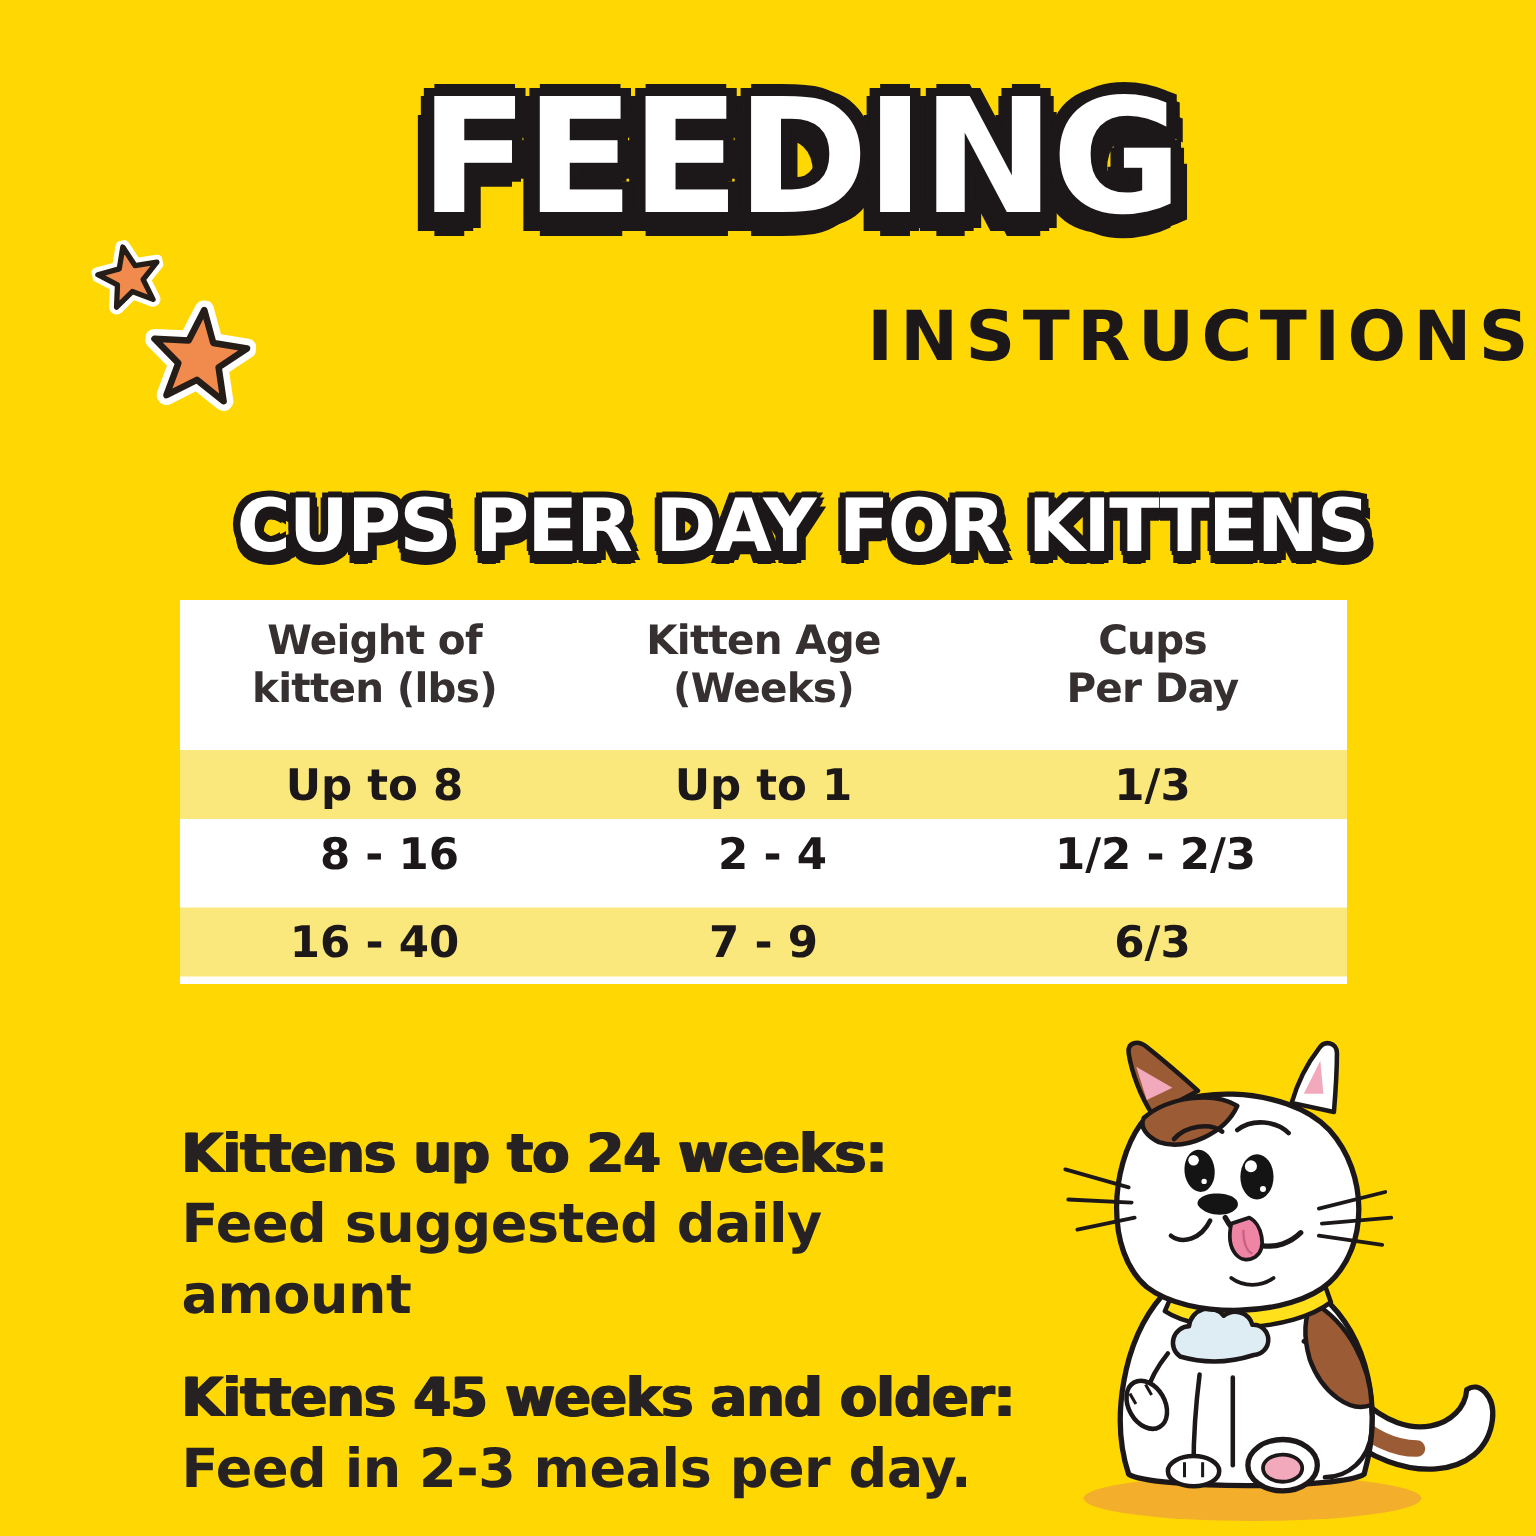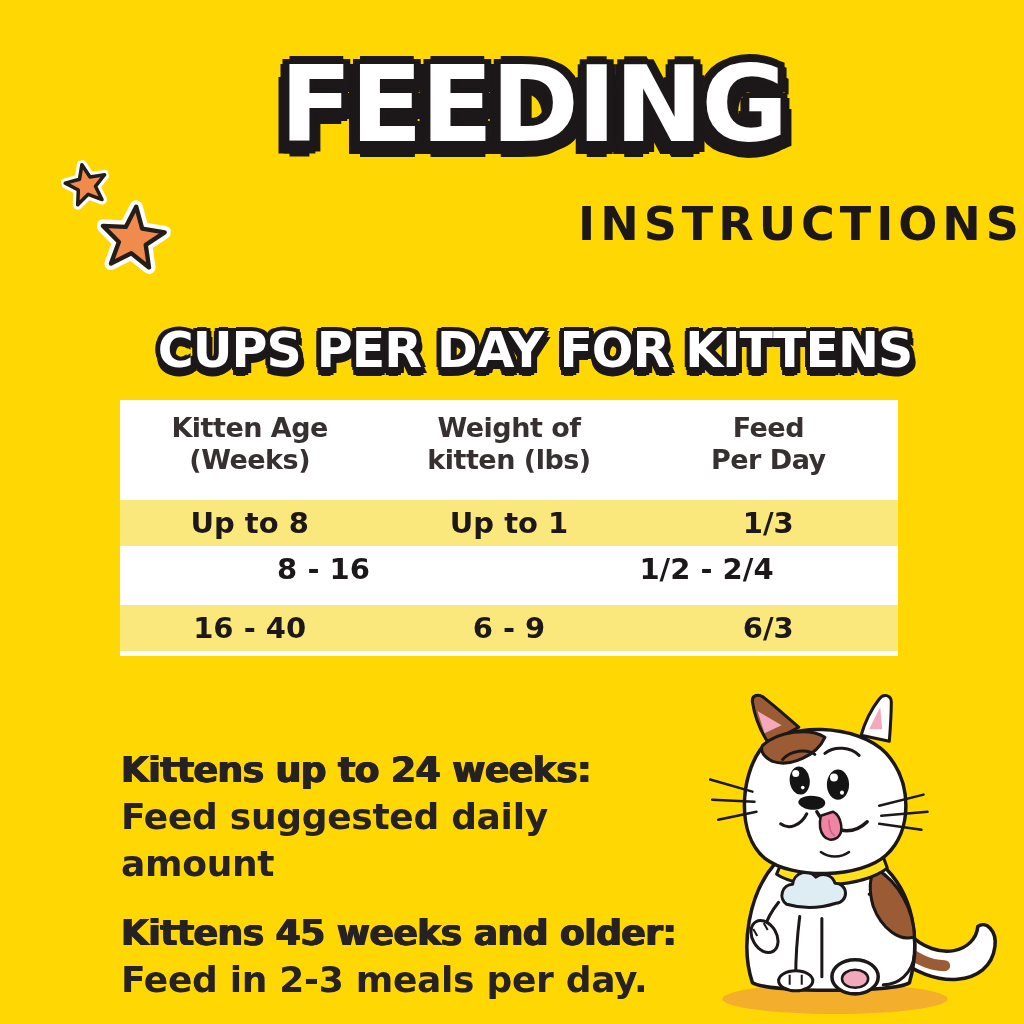--- a/index.html
+++ b/index.html
@@ -128,44 +128,45 @@
       <polygon points="0,-30 7.6,-10.5 28.5,-9.3 12.4,4 17.6,24.3 0,13 -17.6,24.3 -12.4,4 -28.5,-9.3 -7.6,-10.5" style="fill:#fff;stroke:#fff;" stroke-width="12" stroke-linejoin="round"></polygon>
       <polygon points="0,-30 7.6,-10.5 28.5,-9.3 12.4,4 17.6,24.3 0,13 -17.6,24.3 -12.4,4 -28.5,-9.3 -7.6,-10.5" style="fill:var(--star-orange);stroke:var(--star-outline);" stroke-width="4" stroke-linejoin="round"></polygon>
     </g>
   </svg>
 
   <div class="section-heading">CUPS PER DAY FOR KITTENS</div>
 
   <div class="feed-table">
     <div class="thead">
       <div class="th">
+        <span>Weight of</span>
+        <span>kitten (lbs)</span>
+      </div>
+      <div class="th">
         <span>Kitten Age</span>
         <span>(Weeks)</span>
       </div>
       <div class="th">
-        <span>Weight of</span>
-        <span>kitten (lbs)</span>
-      </div>
-      <div class="th">
-        <span>Feed</span>
+        <span>Cups</span>
         <span>Per Day</span>
       </div>
     </div>
     <div class="trow row-a">
       <div class="td">Up to 8</div>
       <div class="td">Up to 1</div>
       <div class="td">1/3</div>
     </div>
     <div class="trow row-b">
       <div class="td">8 - 16</div>
-      <div class="td">1/2 - 2/4</div>
+      <div class="td">2 - 4</div>
+      <div class="td">1/2 - 2/3</div>
     </div>
     <div class="trow row-a">
       <div class="td">16 - 40</div>
-      <div class="td">6 - 9</div>
+      <div class="td">7 - 9</div>
       <div class="td">6/3</div>
     </div>
   </div>
 
   <div class="notes">
     <div class="note-block">
       <div class="note-heading">Kittens up to 24 weeks:</div>
       <div class="note-line">Feed suggested daily amount</div>
     </div>
     <div class="note-block">

